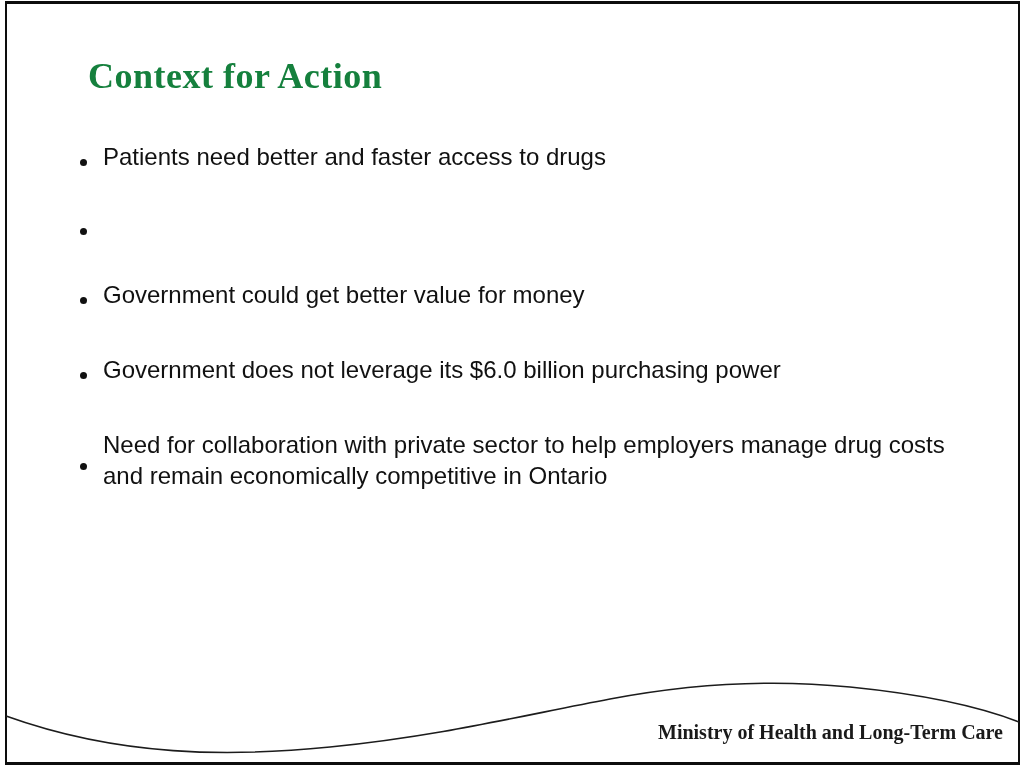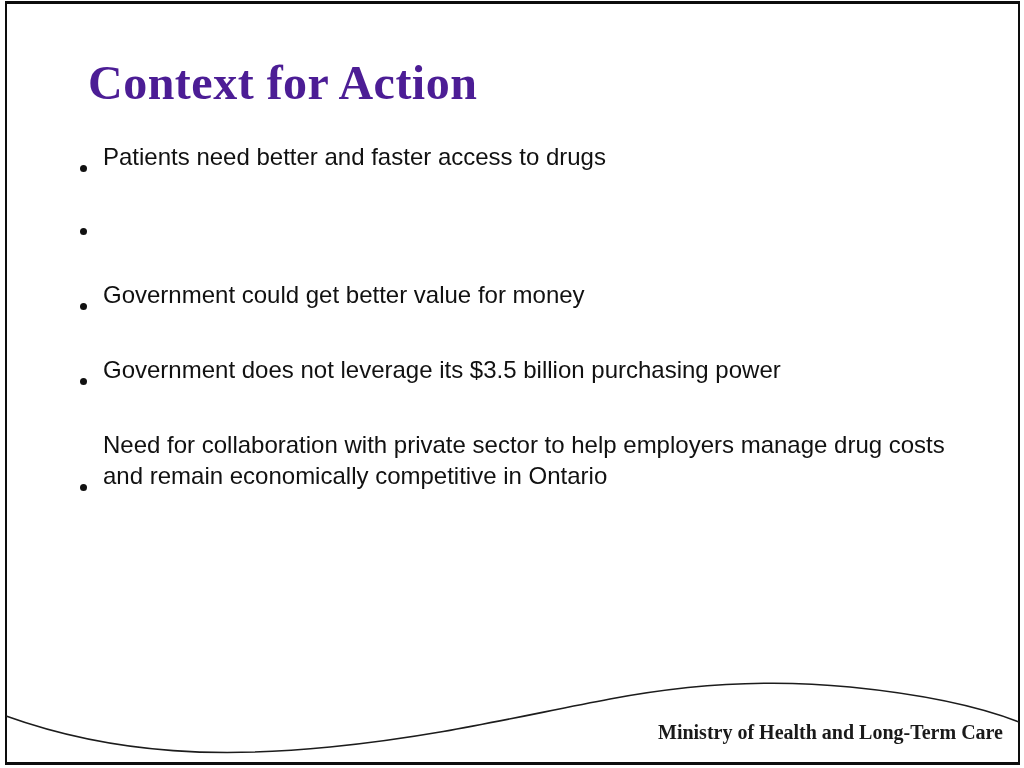--- a/index.html
+++ b/index.html
@@ -27,38 +27,38 @@
     border-bottom-width: 3px;
     pointer-events: none;
   }
   .title {
     position: absolute;
     left: 88px;
     top: 58px;
     margin: 0;
     font-family: "Liberation Serif", "DejaVu Serif", serif;
     font-weight: bold;
-    font-size: 48px;
+    font-size: 36px;
     line-height: 1.05;
-    color: #4c1d95;
+    color: #15803d;
     letter-spacing: 0.5px;
     white-space: nowrap;
   }
   .bullets {
     position: absolute;
     left: 80px;
     top: 141px;
     width: 890px;
     margin: 0;
     padding: 0;
     list-style: none;
   }
   .bullet {
     display: flex;
-    align-items: flex-end;
+    align-items: center;
     margin-bottom: 44px;
     font-size: 24px;
     line-height: 31px;
     color: #111111;
   }
   .bullet:last-child { margin-bottom: 16px; }
   .dot {
     flex: none;
     width: 7px;
     height: 7px;
@@ -113,21 +113,21 @@
     </li>
     <li class="bullet">
       <span class="dot"></span>
     </li>
     <li class="bullet">
       <span class="dot"></span>
       <span class="bt">Government could get better value for money</span>
     </li>
     <li class="bullet">
       <span class="dot"></span>
-      <span class="bt">Government does not leverage its $3.5 billion purchasing power</span>
+      <span class="bt">Government does not leverage its $6.0 billion purchasing power</span>
     </li>
     <li class="bullet">
       <span class="dot"></span>
       <span class="bt">Need for collaboration with private sector to help employers manage drug costs and remain economically competitive in Ontario</span>
     </li>
   </ul>
 
   <svg class="wave" viewBox="0 0 1024 768" xmlns="http://www.w3.org/2000/svg" aria-hidden="true">
     <path d="M 6 716
              C 120 757, 230 757, 330 747

